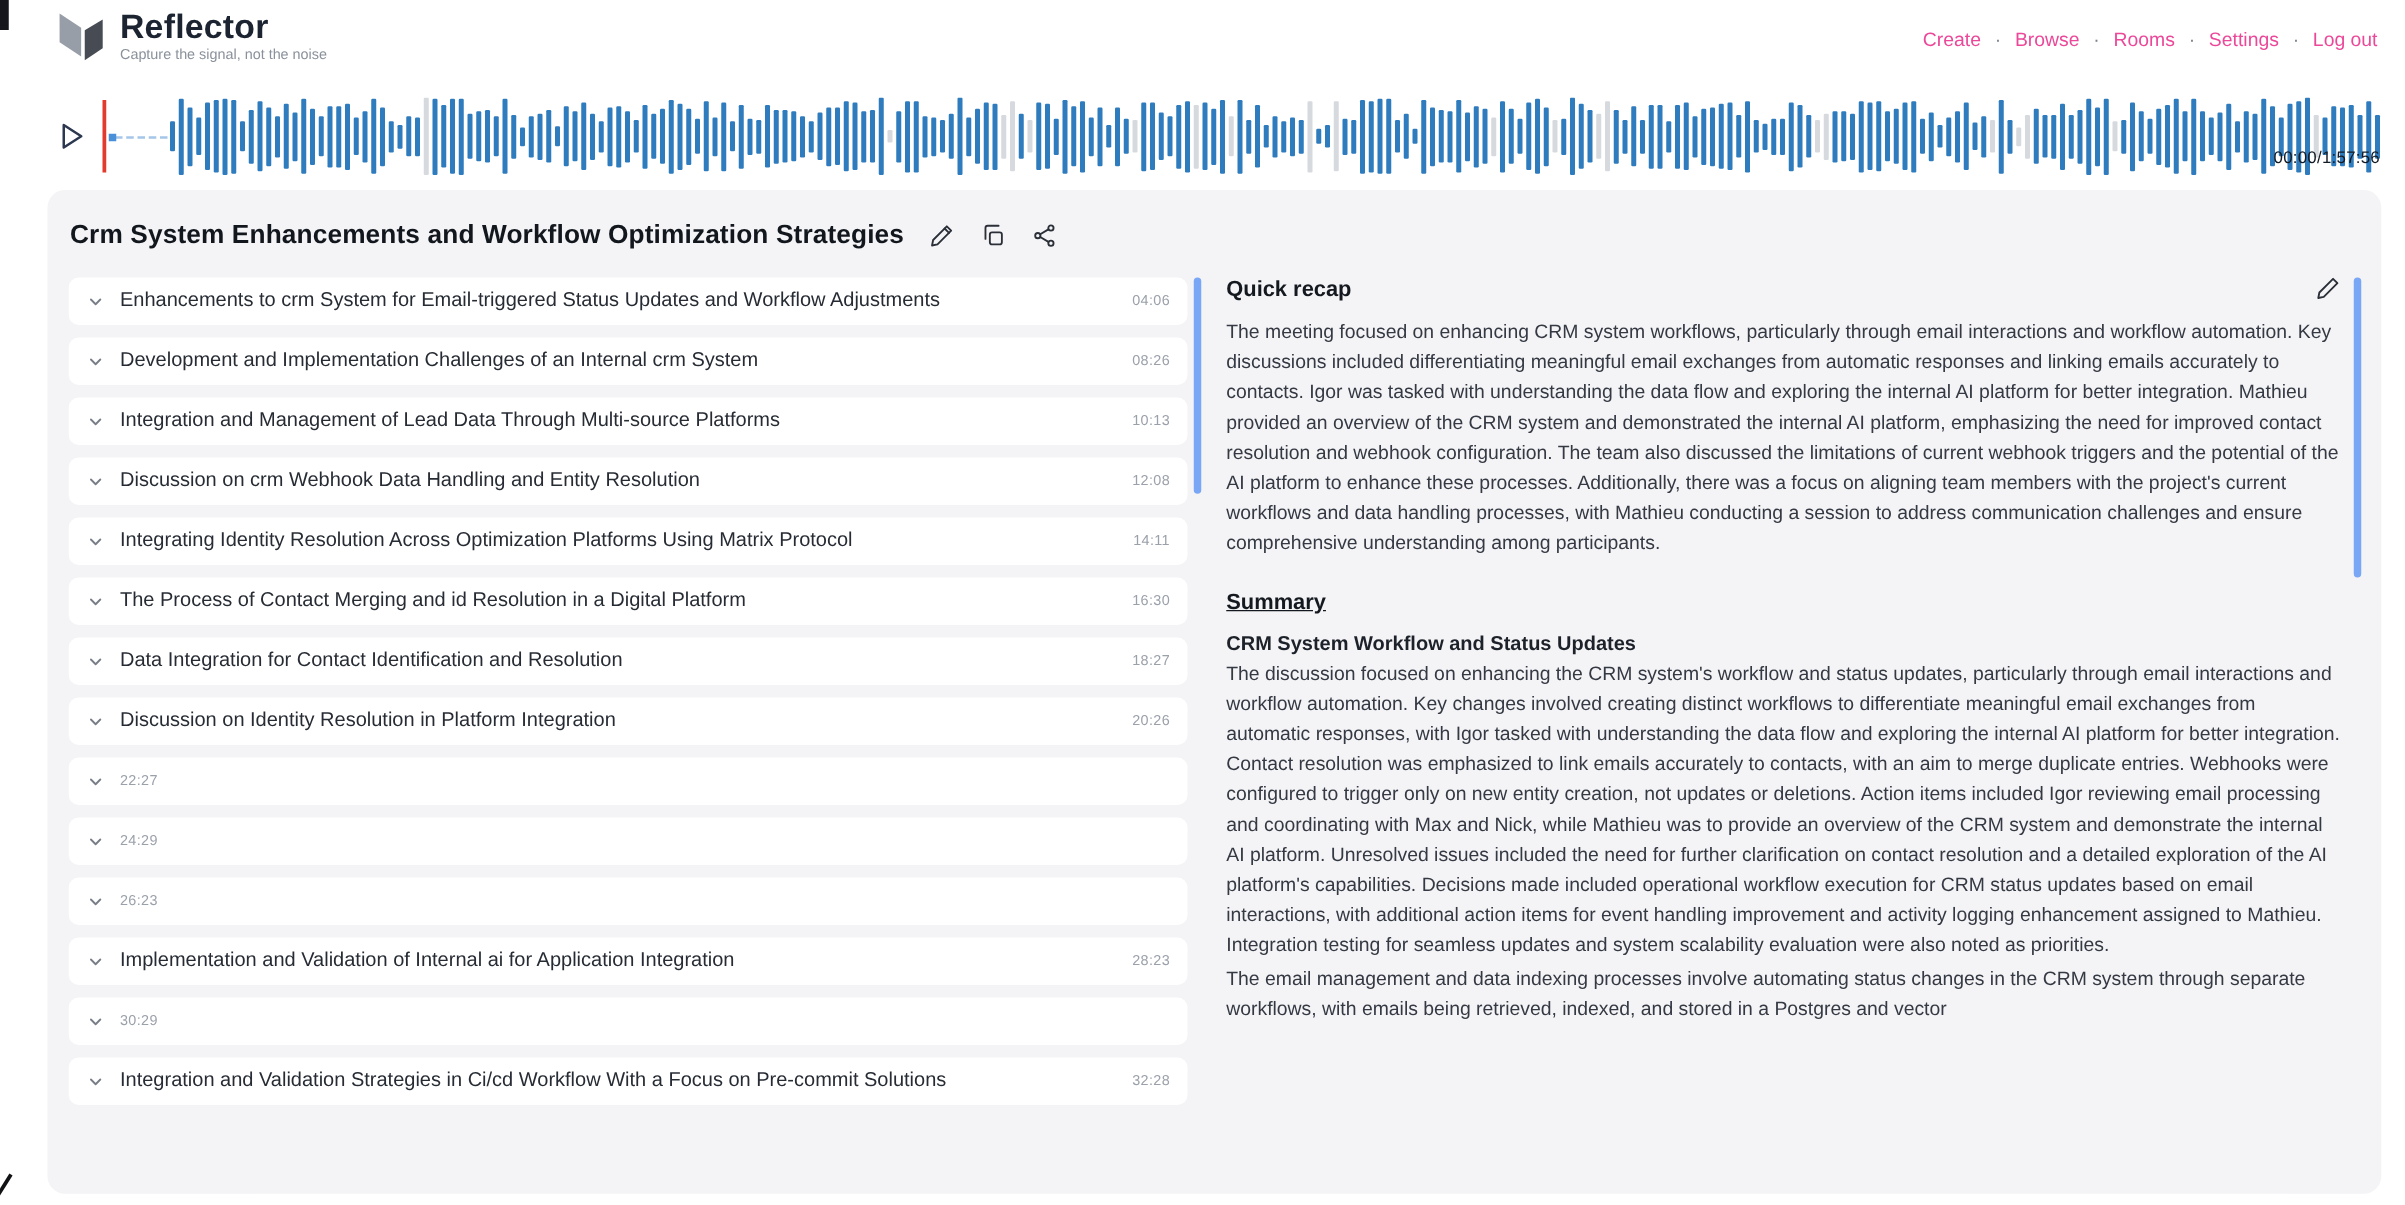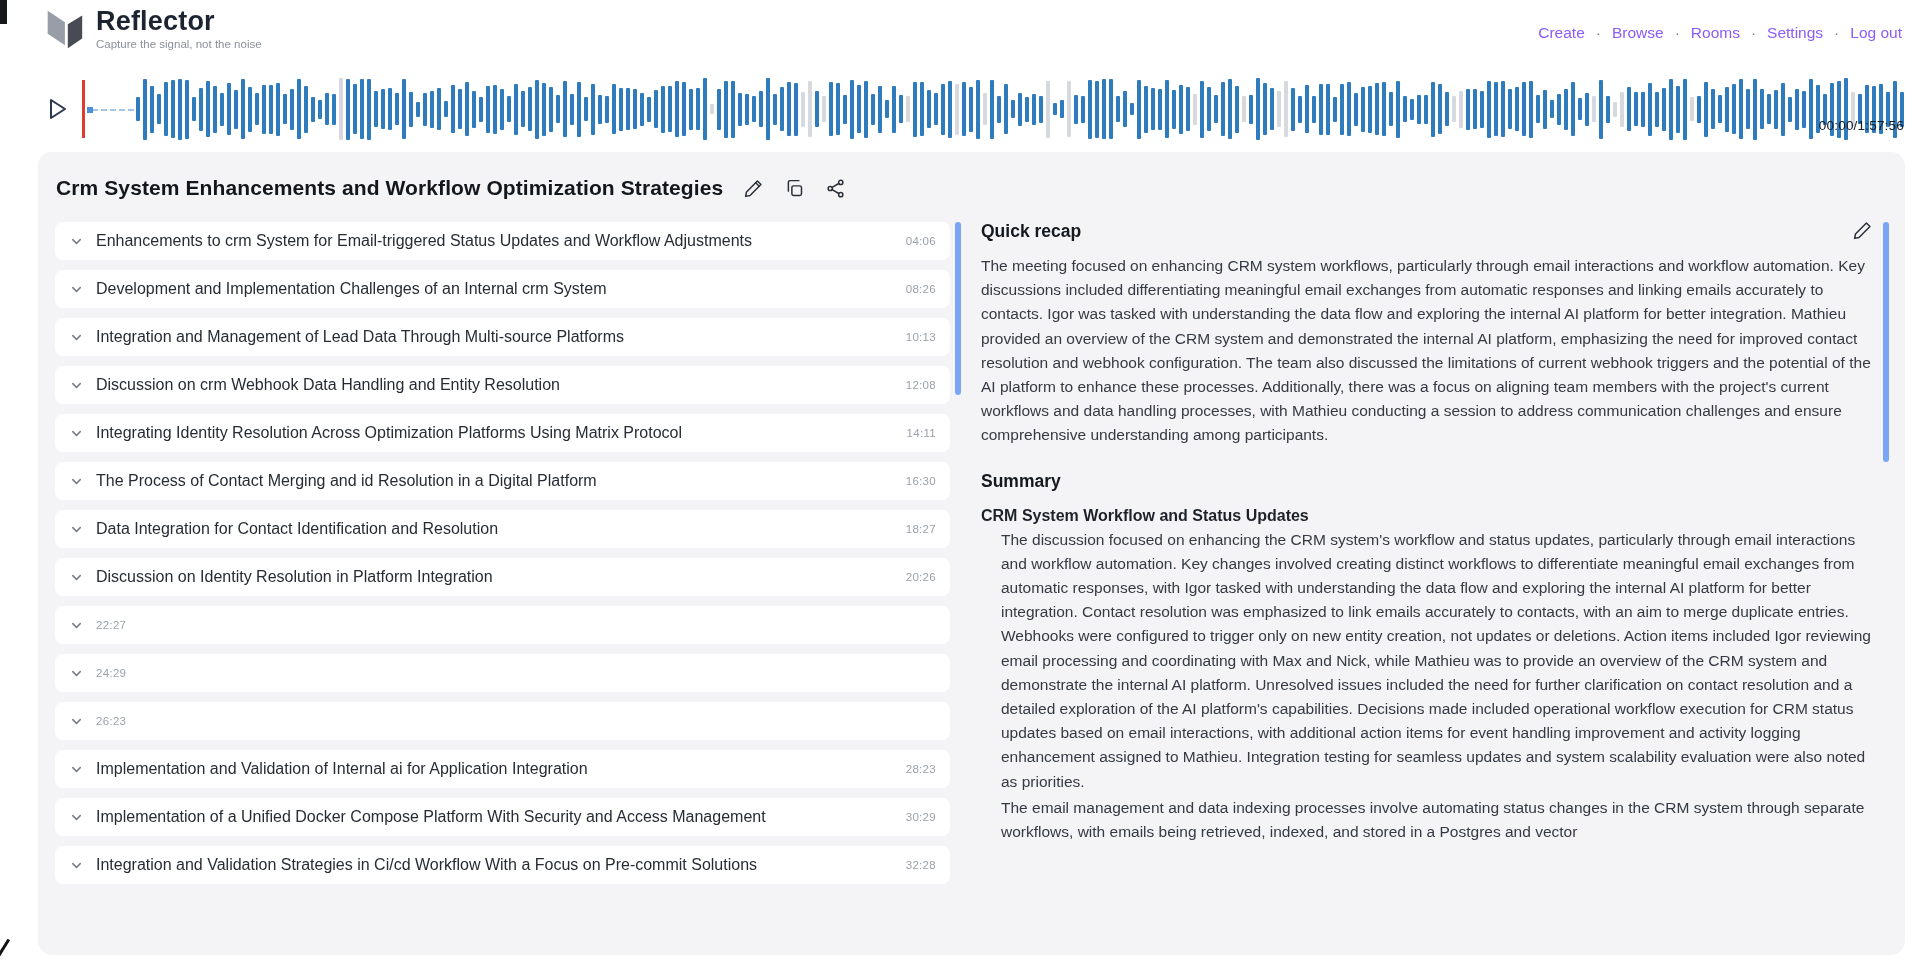--- a/index.html
+++ b/index.html
@@ -6,21 +6,21 @@
   .page{position:relative;width:1924px;height:964px;background:#ffffff;overflow:hidden;
         font-family:"Liberation Sans",sans-serif;-webkit-font-smoothing:antialiased;}
 
   
   .brand{position:absolute;left:40px;top:6px;display:flex;align-items:flex-start;gap:10px;}
   .logo svg{width:46px;height:46px;display:block;}
   .brand-name{font-size:27px;font-weight:700;color:#1c2431;letter-spacing:.2px;line-height:1.15;}
   .brand-tagline{font-size:11.5px;color:#8a919b;margin-top:1px;}
   .topnav{position:absolute;top:24px;right:22px;display:flex;align-items:center;gap:11px;
           font-size:15.5px;color:#525965;}
-  .topnav a{color:#8b5cf6;text-decoration:none;cursor:pointer;}
+  .topnav a{color:#ec4899;text-decoration:none;cursor:pointer;}
   .sep{color:#7c828c;}
 
   
   .player{position:absolute;left:0;top:72px;right:0;height:72px;}
   .play{position:absolute;left:48px;top:26px;background:none;border:none;padding:0;cursor:pointer;line-height:0;}
   .cursor{position:absolute;left:82px;top:8px;width:3px;height:58px;background:#e23b2e;}
   .lead{position:absolute;left:92px;top:37px;width:42px;border-top:2px dashed #a5c6e8;}
   .lead .dot{position:absolute;left:-5px;top:-4px;width:6px;height:6px;background:#4a90d9;}
   .bars{position:absolute;left:136px;top:6px;right:19px;height:62px;display:flex;
         align-items:center;overflow:hidden;}
@@ -43,23 +43,23 @@
   .chev svg{width:15px;height:15px;}
   .t-label{flex:1;font-size:16px;color:#272c34;white-space:nowrap;overflow:hidden;}
   .t-time{font-size:11.5px;color:#9ba1aa;letter-spacing:.3px;}
   .topics-scrollbar{position:absolute;left:917px;top:70px;width:6px;height:173px;border-radius:3px;background:#79a7f6;}
 
   
   .right-col{position:absolute;left:943px;top:0;width:892px;}
   .panel-head{display:flex;align-items:flex-start;justify-content:space-between;margin-top:68px;}
   .panel-head h2,.sum-head{margin:0;font-size:17.5px;font-weight:700;color:#14181f;line-height:22px;}
   .body{margin:12px 0 0;font-size:15.5px;line-height:24.2px;color:#343943;}
-  .sum-head{margin-top:22px;}
+  .sum-head{margin-top:22px;text-decoration:underline;}
   .sum-sec h3{margin:14px 0 0;font-size:16px;font-weight:700;color:#1d222a;line-height:20px;}
-  .sum-sec .body{margin-top:2px;margin-left:20px;}
+  .sum-sec .body{margin-top:2px;}
   .panel-scrollbar{position:absolute;left:1845px;top:70px;width:6px;height:240px;border-radius:3px;background:#79a7f6;}
 
   
   .artifact-top{position:absolute;left:0;top:0;width:7px;height:24px;background:#15171a;}
   .artifact-bottom{position:absolute;left:2px;top:938px;width:3px;height:20px;background:#101214;transform:rotate(32deg);}
 </style>
 </head>
 <body>
 
 <div class="page">
@@ -462,21 +462,20 @@
           <span class="chev"><svg viewBox="0 0 16 16" fill="none" stroke="#777e88" stroke-width="1.6" stroke-linecap="round" stroke-linejoin="round">
               <path d="M4 6l4 4 4-4"></path>
             </svg></span>
           <span class="t-label">Implementation and Validation of Internal ai for Application Integration</span>
           <span class="t-time">28:23</span>
         </div>
         <div class="topic-row">
           <span class="chev"><svg viewBox="0 0 16 16" fill="none" stroke="#777e88" stroke-width="1.6" stroke-linecap="round" stroke-linejoin="round">
               <path d="M4 6l4 4 4-4"></path>
             </svg></span>
-          <span class="t-label">Implementation of a Unified Docker Compose Platform With Security and Access Management</span>
           <span class="t-time">30:29</span>
         </div>
         <div class="topic-row">
           <span class="chev"><svg viewBox="0 0 16 16" fill="none" stroke="#777e88" stroke-width="1.6" stroke-linecap="round" stroke-linejoin="round">
               <path d="M4 6l4 4 4-4"></path>
             </svg></span>
           <span class="t-label">Integration and Validation Strategies in Ci/cd Workflow With a Focus on Pre-commit Solutions</span>
           <span class="t-time">32:28</span>
         </div>
       </div>

